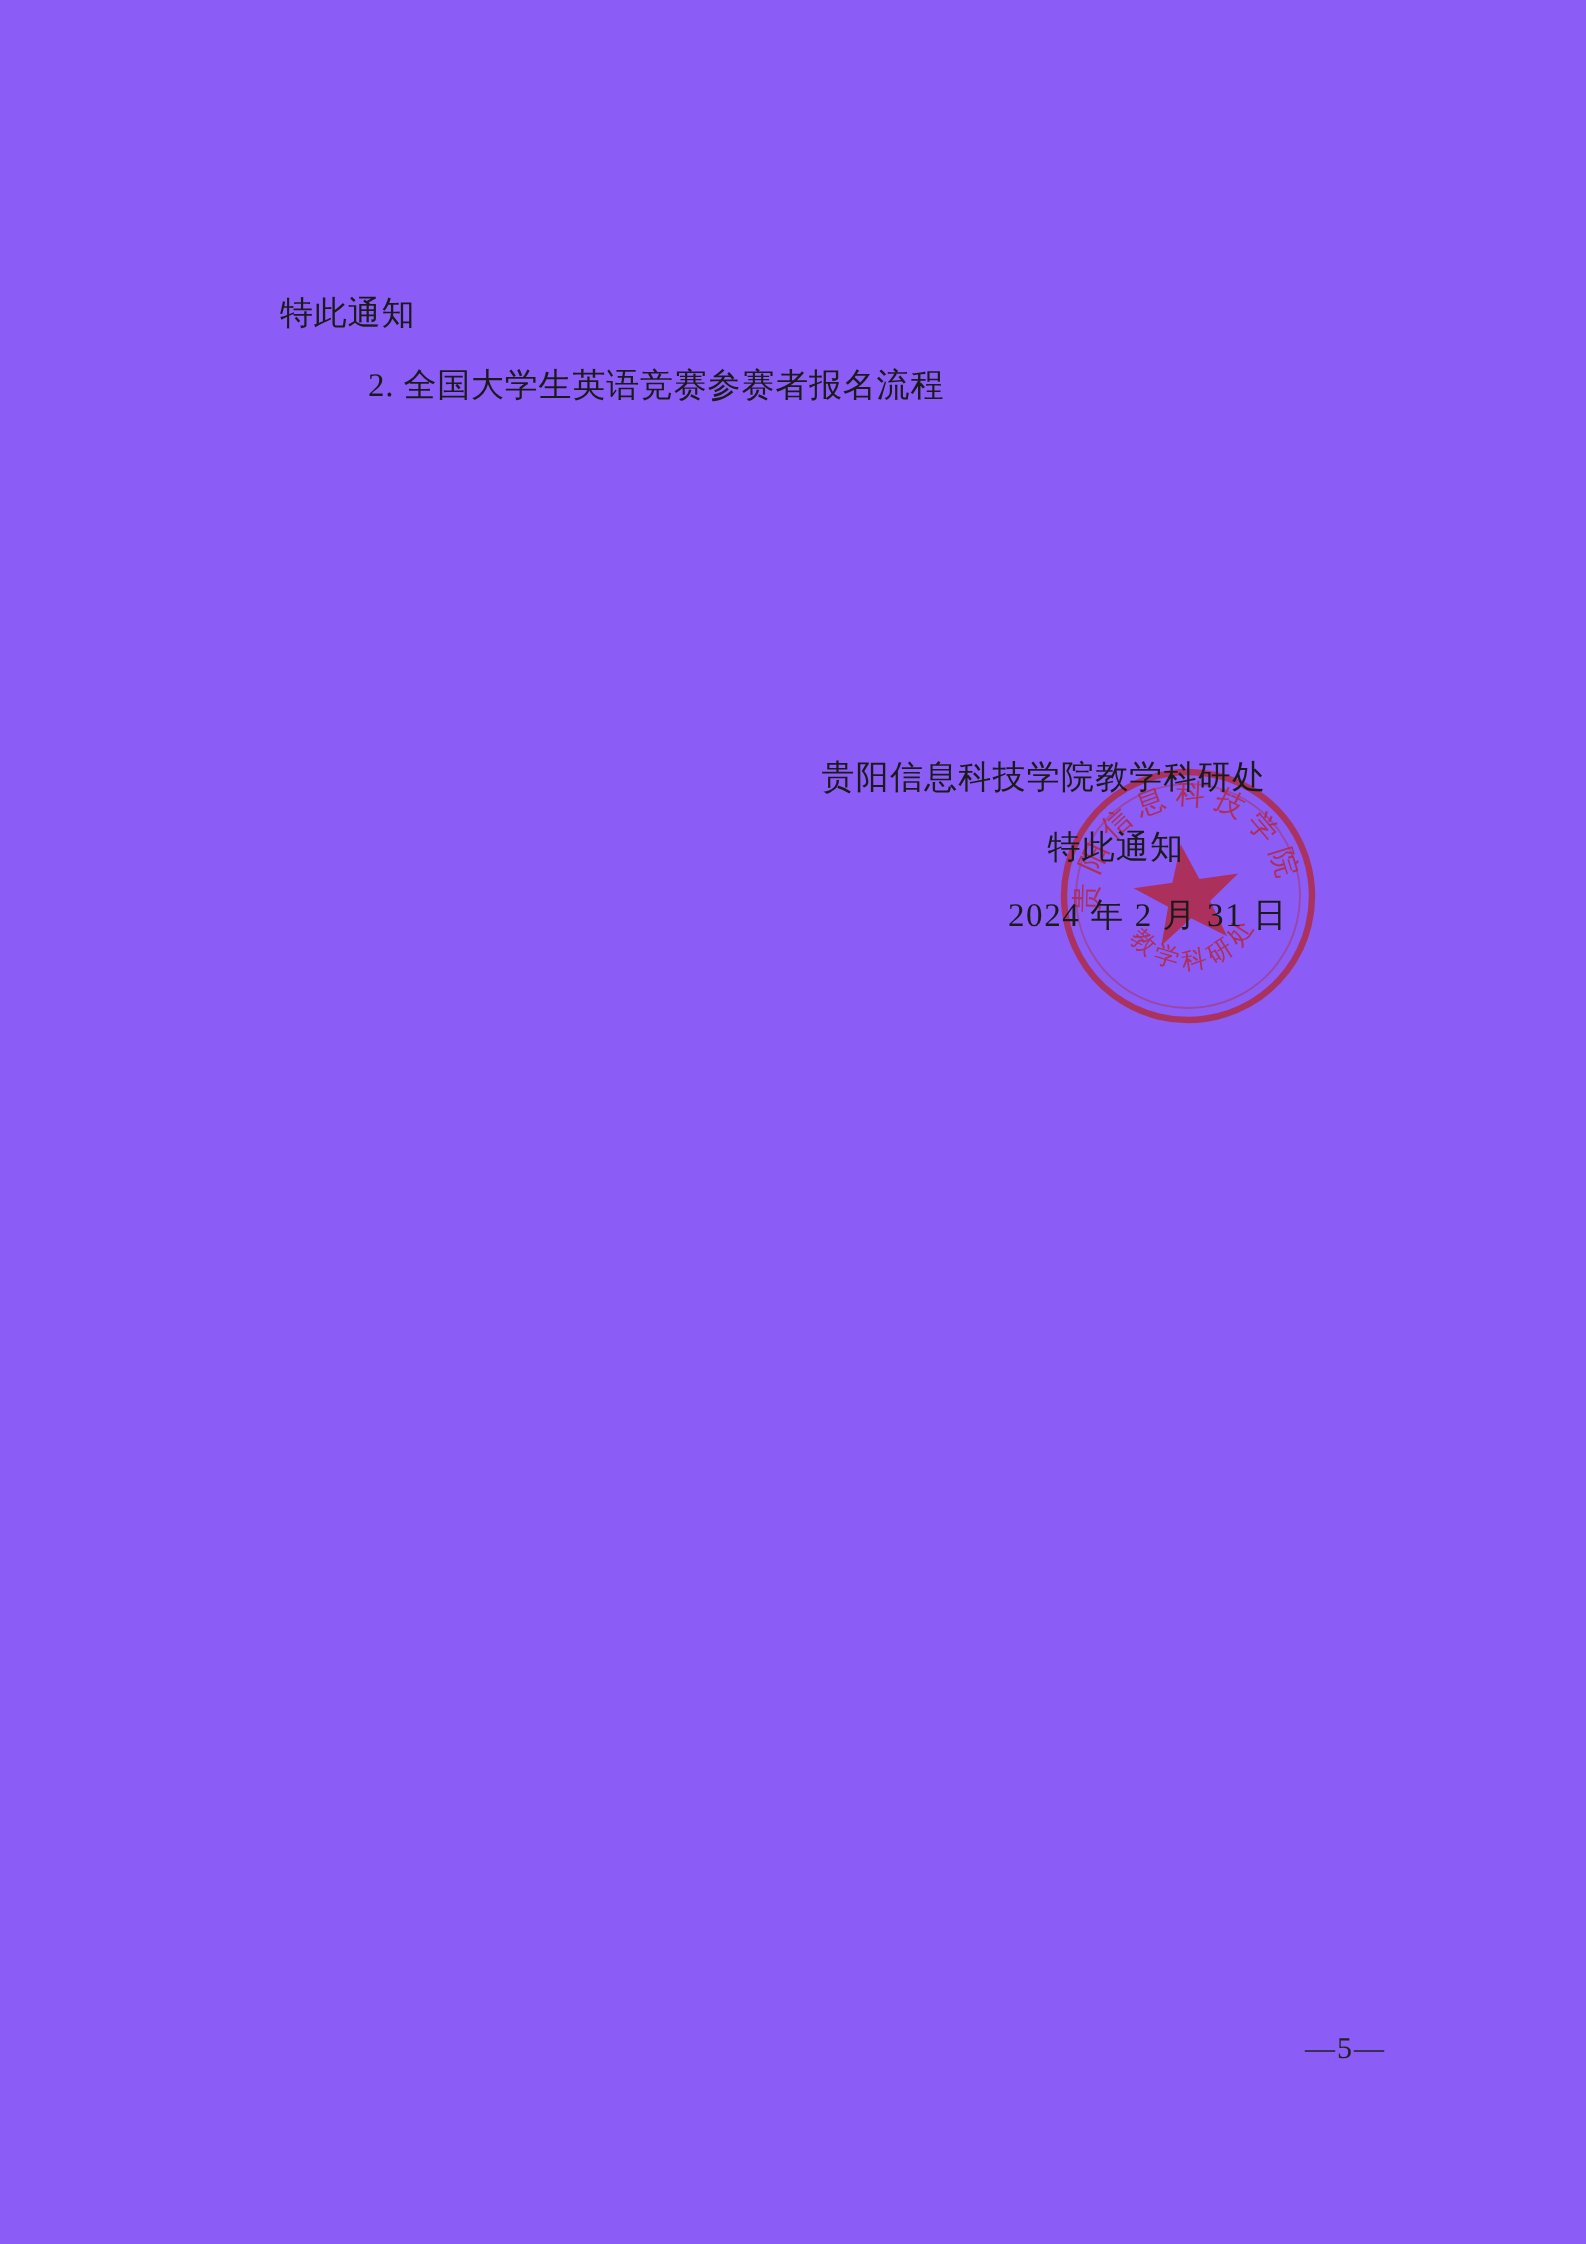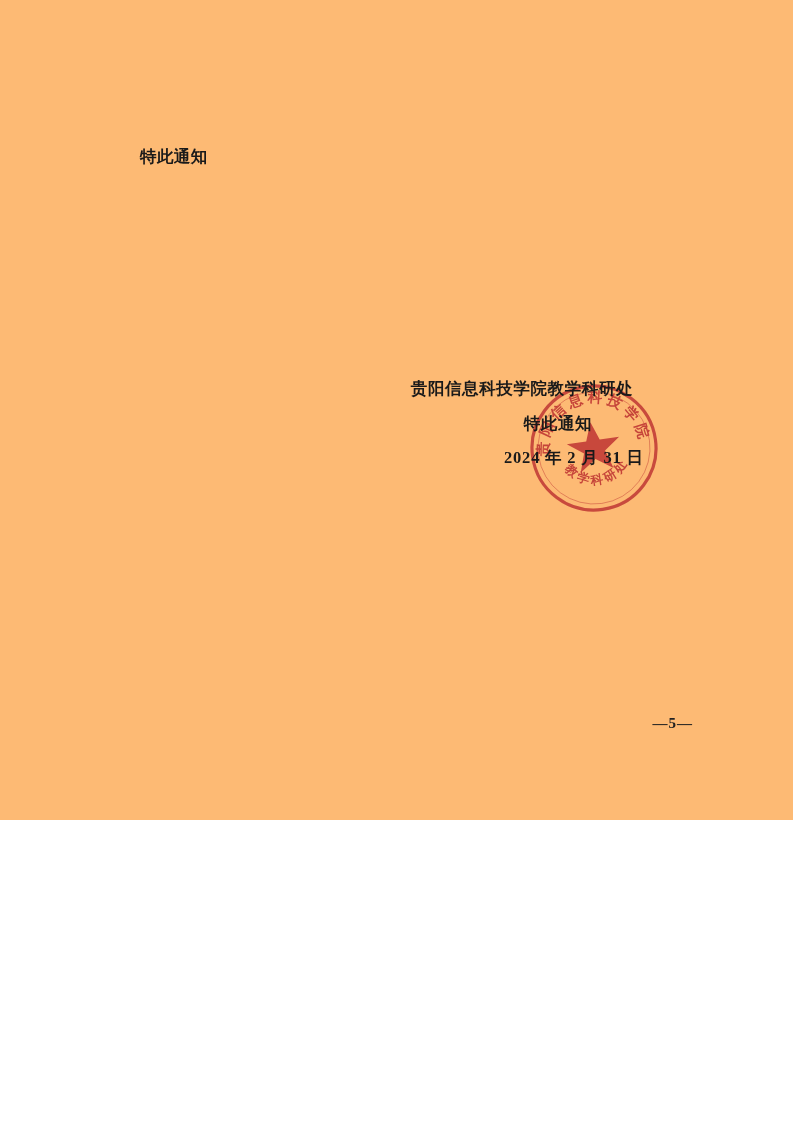--- a/index.html
+++ b/index.html
@@ -7,25 +7,24 @@
     padding: 0;
     background: #ffffff;
   }
   body {
     font-family: "Liberation Serif", "DejaVu Serif", serif;
     color: #1a1a1a;
   }
   .page {
     position: relative;
     width: 793px;
-    height: 820px;
+    height: 1122px;
     margin: 0 auto;
-    background: #fdba74;
+    background: #8b5cf6;
     overflow: hidden;
-    font-weight: bold;
   }
   .body-text {
     position: absolute;
     left: 140px;
     top: 140px;
     width: 520px;
     font-size: 16.5px;
     line-height: 2.05;
     letter-spacing: 0.4px;
   }
@@ -81,20 +80,21 @@
   }
   .seal svg { display: block; }
 </style>
 </head>
 <body>
 
 <div class="page">
 
   <div class="body-text">
     <p class="para">特此通知</p>
+    <p class="para attach-sub">2. 全国大学生英语竞赛参赛者报名流程</p>
   </div>
 
   <div class="seal">
     <svg width="132" height="132" viewBox="0 0 132 132" xmlns="http://www.w3.org/2000/svg">
       <defs>
         <path id="arcTop" d="M 20 66 A 46 46 0 0 1 112 66"></path>
         <path id="arcBottom" d="M 30 66 A 36 36 0 0 0 102 66"></path>
       </defs>
       <circle cx="66" cy="66" r="62" fill="none" stroke="#b6232a" stroke-width="3.2" opacity="0.9"></circle>
       <circle cx="66" cy="66" r="56" fill="none" stroke="#b6232a" stroke-width="0.9" opacity="0.5"></circle>

